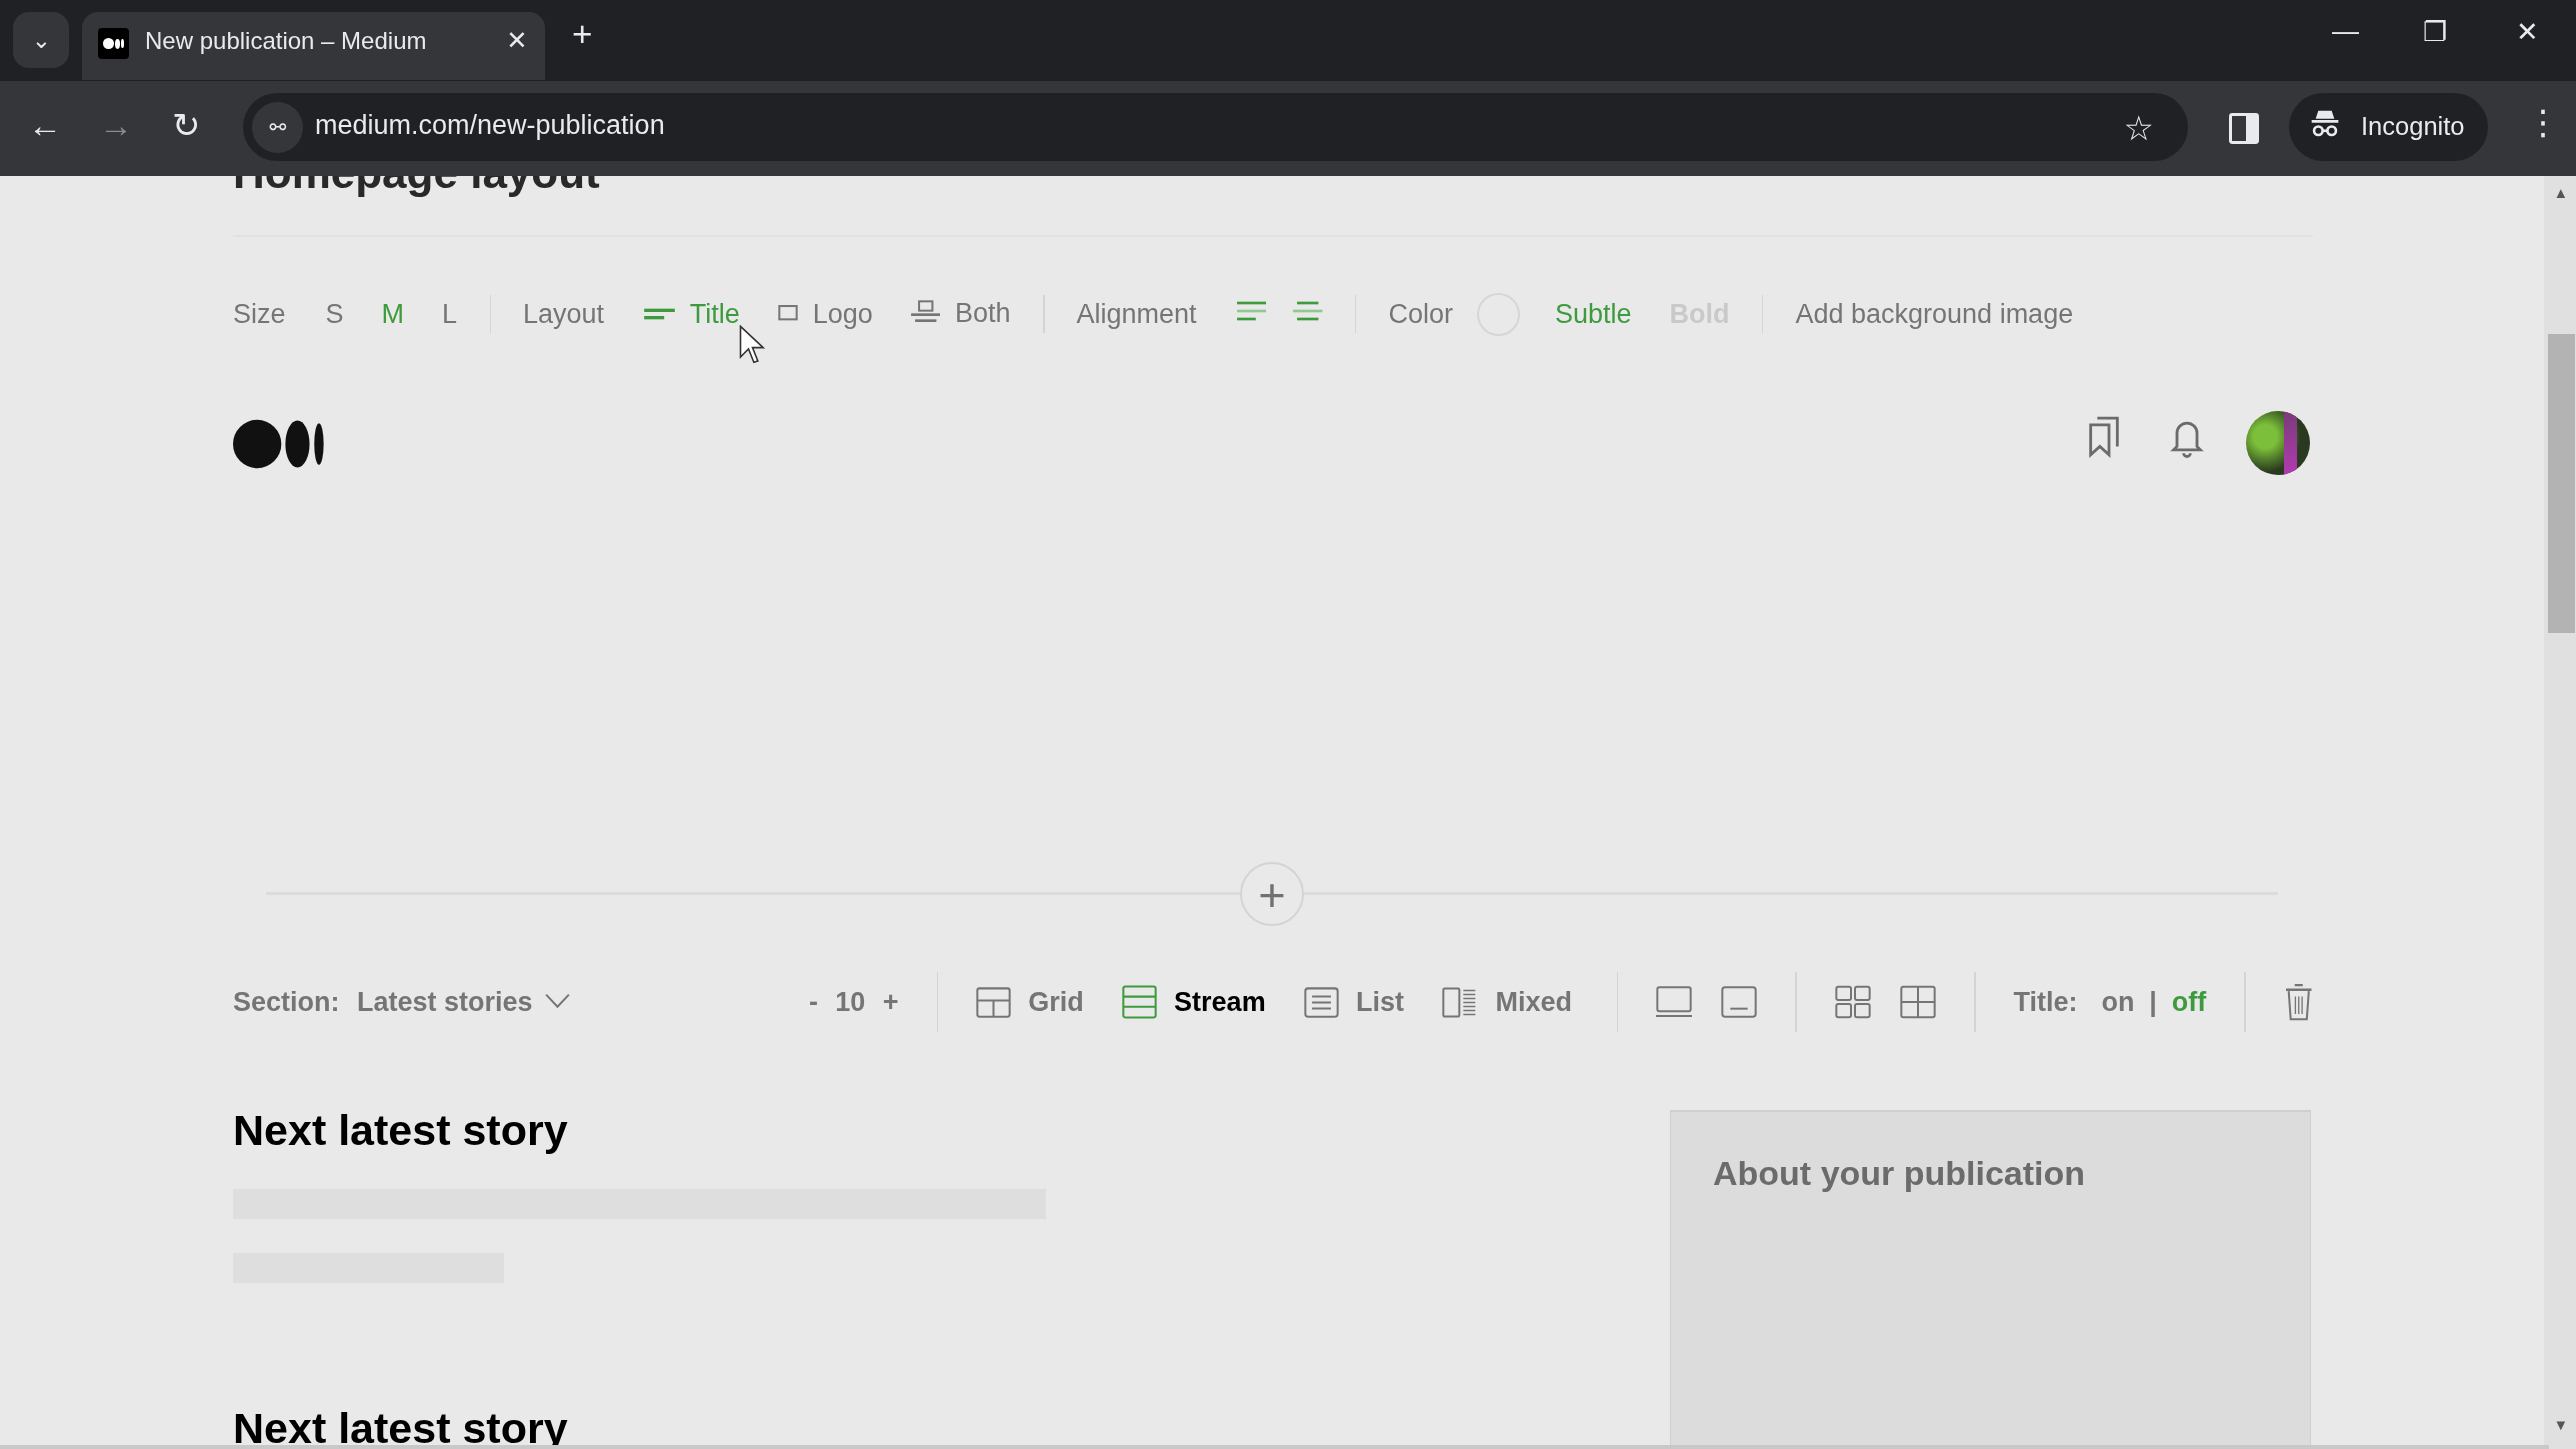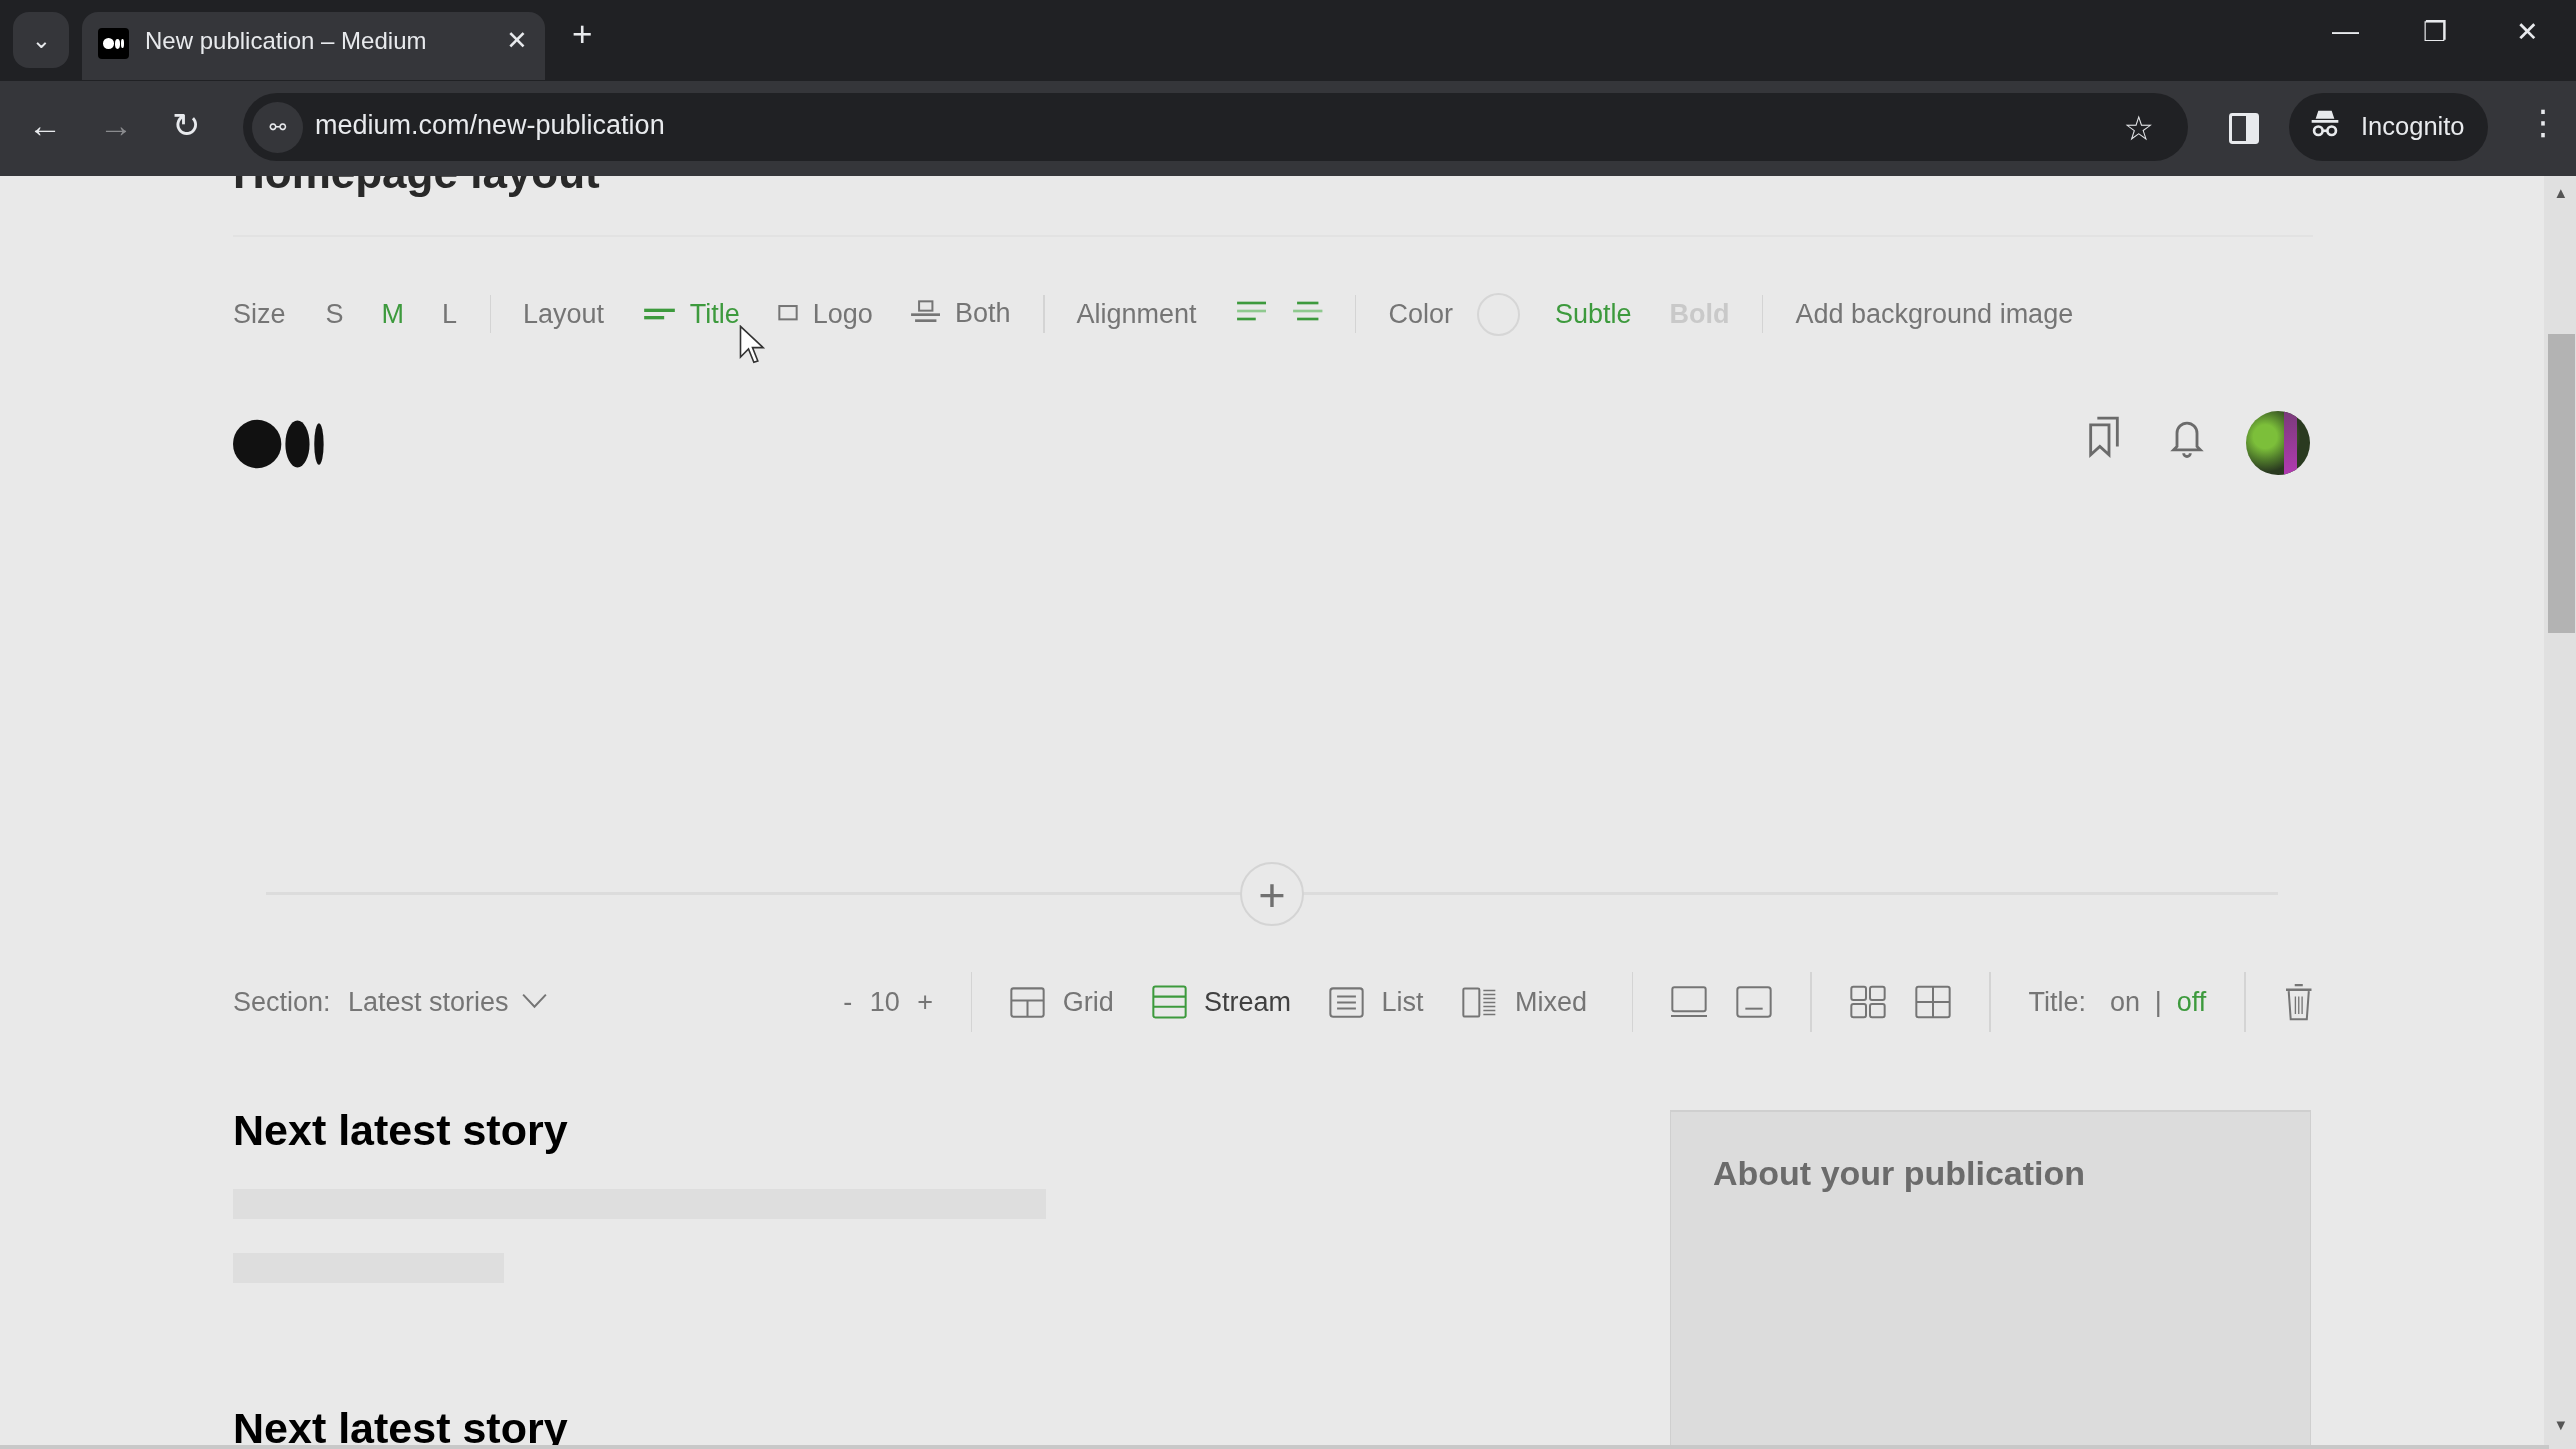--- a/index.html
+++ b/index.html
@@ -56,29 +56,29 @@
     background: radial-gradient(circle at 30% 40%, #7cbf3a 0 20%, #4f7a2b 40%, #2a3a20 60%), #5b8a2c; overflow:hidden; }
   .avatar::after { content:""; position:absolute; left: 38px; top: 0; width: 13.4px; height: 100%; background: linear-gradient(#7a3b7a, #b23ab2); }
 
   .pub-name { position: absolute; left: 233px; top: 396px; font-size: 75px; font-weight: bold; color: #292929; letter-spacing: -0.7px; }
   .pub-desc { position: absolute; left: 233px; top: 500px; font-size: 44px; color: #6b6b6b; }
   .caret { display:inline-block; width: 2px; height: 52px; background: #333; vertical-align: -9.4px; margin-left: 1.3px; }
 
   .add-rule { position: absolute; left: 266px; top: 716px; width: 2012px; height: 2.7px; background: #dcdcdc; }
   .add-btn { position: absolute; left: 1240px; top: 686px; width: 64px; height: 64px; border-radius: 50%; border: 2px solid #d4d4d4; background: #e9e9e9; display:flex; align-items:center; justify-content:center; font-size: 47px; color: #707070; font-weight: 300; }
 
-  .sec-row { position: absolute; left: 233px; top: 796px; width: 2080px; height: 60px; display: flex; align-items: center; font-size: 27px; color: #757575; white-space: nowrap; }
+  .sec-row { position: absolute; left: 233px; top: 796px; width: 2080px; height: 60px; display: flex; align-items: center; font-size: 27px; color: #757575; white-space: nowrap; font-weight: bold; }
   .sec-row .s-lbl { margin-right: 17.4px; }
   .sec-row .s-val { margin-right: 12px; }
   .sec-row .chev { margin-right: 0; font-size: 23px; }
   .sec-row .spacer { flex: 1; }
   .sec-row .cnt { margin: 0 17.4px; }
   .sec-row .sep { width: 1.3px; height: 60px; background: #d4d4d4; margin: 0 38px; }
   .sec-row .mode { display:flex; align-items:center; margin-right: 38px; cursor: pointer; }
-  .sec-row .mode.active { color: #404040; }
+  .sec-row .mode.active { color: #000000; }
   .sec-row .mode svg { margin-right: 17.4px; }
   .sec-row .iconbtn { margin-right: 29.5px; cursor:pointer; display:flex; align-items:center; }
   .sec-row .toggle-on { margin: 0 14.8px 0 24px; }
   .sec-row .toggle-off { color: #3d9a3d; margin-left: 14.8px; }
 
   .story-title { position: absolute; left: 233px; font-size: 43px; font-weight: bold; color: #000000; }
   .skeleton { position: absolute; left: 233px; background: #dedede; }
 
   .about-box { position: absolute; left: 1670px; top: 934px; width: 641px; height: 349px; background: #dcdcdc; border: 1.3px solid #cfcfcf; border-top: 2.7px solid #cfcfcf; }
   .about-box .about-title { position: absolute; left: 42px; top: 42px; font-size: 34px; font-weight: bold; color: #6b6b6b; }

